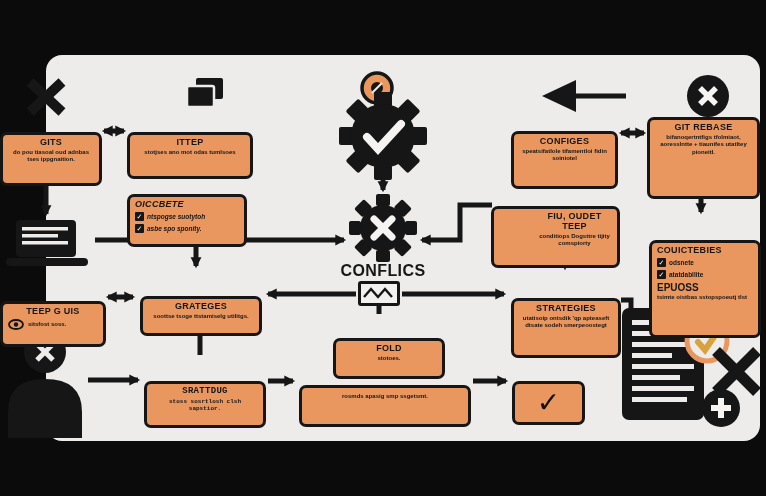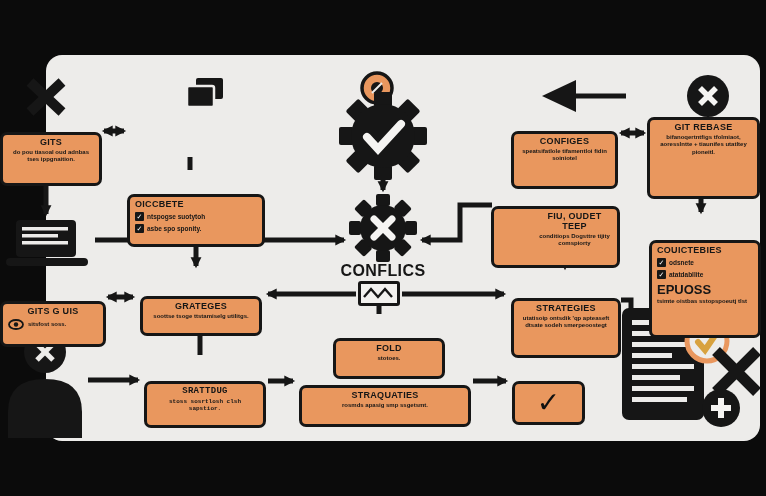--- a/index.html
+++ b/index.html
@@ -7,24 +7,24 @@
          font-family:"Liberation Sans","DejaVu Sans",sans-serif;color:#161616;}
   .panel{position:absolute;left:46px;top:55px;width:714px;height:386px;background:#edecea;border-radius:16px;}
   .overlay{position:absolute;left:0;top:0;z-index:1;pointer-events:none;}
   .node{position:absolute;z-index:2;background:#e9975e;border:3px solid #161616;border-radius:7px;
         padding:3px 5px;box-sizing:border-box;text-align:center;overflow:hidden;margin-top:24px;}
   .node .t{font-weight:800;font-size:9px;letter-spacing:.3px;line-height:1.1;}
   .node .b{font-size:6px;font-weight:600;line-height:1.18;margin-top:1.5px;}
   .chk-row{display:flex;align-items:center;gap:3px;font-size:6.5px;font-weight:700;margin-top:2.5px;text-align:left;}
   .chk{width:9px;height:9px;background:#161616;color:#fff;font-size:7px;line-height:9px;text-align:center;
        flex:0 0 9px;border-radius:1px;}
-  .subt{font-weight:800;font-size:13px;margin-top:3px;text-align:left;}
+  .subt{font-weight:800;font-size:10px;margin-top:3px;text-align:left;}
   .n-gits{left:0px;top:108px;width:102px;height:54px;}
   .n-ittep{left:127px;top:108px;width:126px;height:47px;}
-  .n-oiccbete{left:127px;top:170px;width:138px;height:53px;text-align:left;}
+  .n-oiccbete{left:127px;top:170px;width:120px;height:53px;text-align:left;font-style:italic;}
   .n-configes{left:511px;top:107px;width:107px;height:58px;}
   .n-gitrebase{left:647px;top:93px;width:113px;height:82px;}
   .n-fiu{left:491px;top:182px;width:129px;height:62px;padding-left:43px;}
   .n-couictebies{left:649px;top:216px;width:112px;height:98px;text-align:left;}
   .n-stepguis{left:0px;top:277px;width:106px;height:46px;}
   .n-grateges{left:140px;top:272px;width:122px;height:40px;}
   .n-strategies{left:511px;top:274px;width:110px;height:60px;}
   .n-fold{left:333px;top:314px;width:112px;height:41px;text-align:center;}
   .n-srattdug{left:144px;top:357px;width:122px;height:47px;font-family:Liberation Mono, monospace;}
   .n-straquaties{left:299px;top:361px;width:172px;height:42px;}
@@ -187,20 +187,24 @@
           <line x1="721" y1="398" x2="721" y2="418"></line>
       </g>
     </g>
   </svg>
 
   <div class="node n-gits">
     <div class="t">GITS</div>
     <div class="b">do pou tiasoal oud adnbas tses ippgnaition.</div>
   </div>
 
+  <div class="node n-ittep">
+    <div class="t">ITTEP</div>
+    <div class="b">stotjses ano mot odas tumlsoes</div>
+  </div>
 
   <div class="node n-oiccbete">
     <div class="t">OICCBETE</div>
     <div class="chk-row">
       <span class="chk">✓</span>
       <span>ntspogse suotytoh</span>
     </div>
     <div class="chk-row">
       <span class="chk">✓</span>
       <span>asbe spo sponity.</span>
@@ -230,21 +234,21 @@
     </div>
     <div class="chk-row">
       <span class="chk">✓</span>
       <span>atatdabllite</span>
     </div>
     <div class="subt">EPUOSS</div>
     <div class="b" style="text-align:left">tsimte oistbas sstopspoeutj tlst</div>
   </div>
 
   <div class="node n-stepguis">
-    <div class="t">GITS G UIS</div>
+    <div class="t">TEEP G UIS</div>
     <div class="eye-row">
       <svg width="16" height="11" viewBox="0 0 16 11">
         <ellipse cx="8" cy="5.5" rx="7" ry="4.5" fill="none" stroke="#161616" stroke-width="1.8"></ellipse>
         <circle cx="8" cy="5.5" r="2.2" fill="#161616"></circle>
       </svg>
       <div class="b">sitsfost soss.</div>
     </div>
   </div>
 
   <div class="node n-grateges">
@@ -261,21 +265,20 @@
     <div class="t">FOLD</div>
     <div class="b">stotoes.</div>
   </div>
 
   <div class="node n-srattdug">
     <div class="t">SRATTDUG</div>
     <div class="b">stoss sosrtlosh clsh sapstior.</div>
   </div>
 
   <div class="node n-straquaties">
-    <div class="t">STRAQUATIES</div>
     <div class="b">rosmds apasig smp ssgetsmt.</div>
   </div>
 
   <div class="node n-checknode">
     <span class="big-check">✓</span>
   </div>
 
   <div class="conflicts-label">CONFLICS</div>
 
   <div class="wave">

